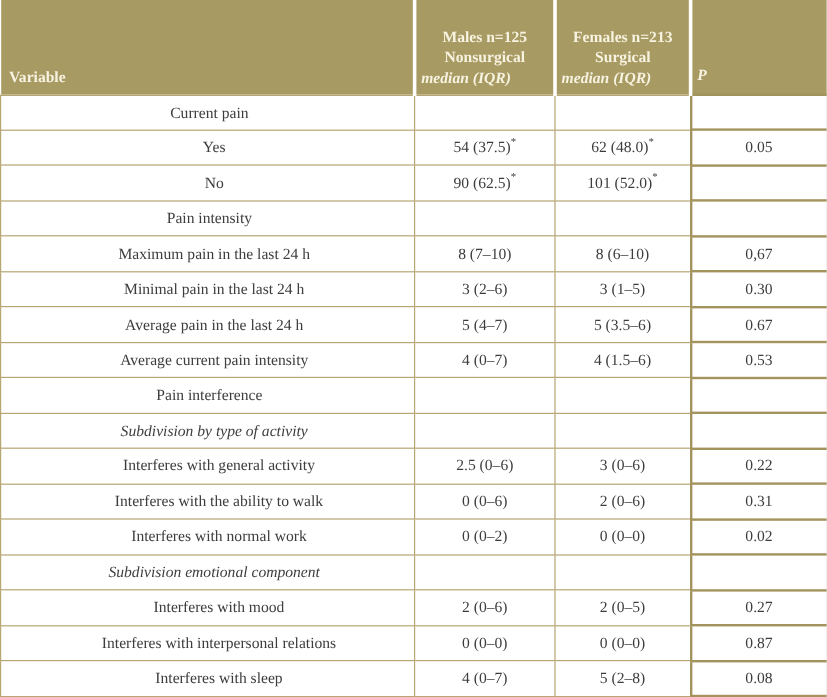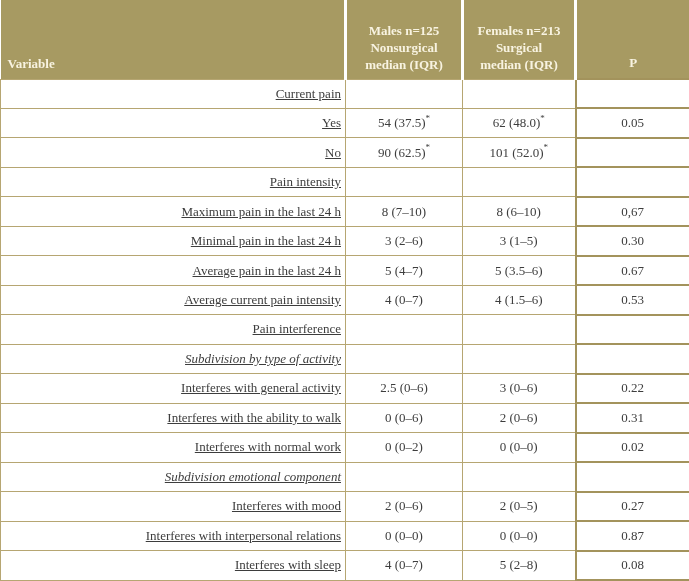--- a/index.html
+++ b/index.html
@@ -51,37 +51,37 @@
     height: 64px;
     padding: 7px 4px 7px 4px;
   }
   .head-inner.var-head {
     justify-content: flex-end;
     align-items: flex-start;
     padding-left: 7px;
     border-radius: 18px;
   }
   .head-inner .grp-top { text-align: center; line-height: 1.35; }
-  .head-inner .grp-bottom { text-align: center; }
+  .head-inner .grp-bottom { text-align: left; font-style: italic; }
 
   
   tbody td {
     border: 1px solid var(--grid-border);
     font-size: 13px;
     height: 27px;
     padding: 2px 4px;
     background: #ffffff;
     vertical-align: middle;
   }
   tbody td.p-col {
     border: 2px solid var(--p-border);
     text-align: center;
   }
   tbody td.val-col { text-align: center; margin-top: 24px; }
-  tbody td.label-col { text-align: right; text-decoration: underline; }
+  tbody td.label-col { text-align: center; }
   td.label-col.level-0 { padding-left: 7px; }
   td.label-col.level-1 { padding-left: 15px; }
   td.label-col.level-2 { padding-left: 23px; }
   td.label-col.italic { font-style: italic; }
   sup.star {
     font-size: 9px;
     line-height: 0;
     position: relative;
     top: -1px;
   }

